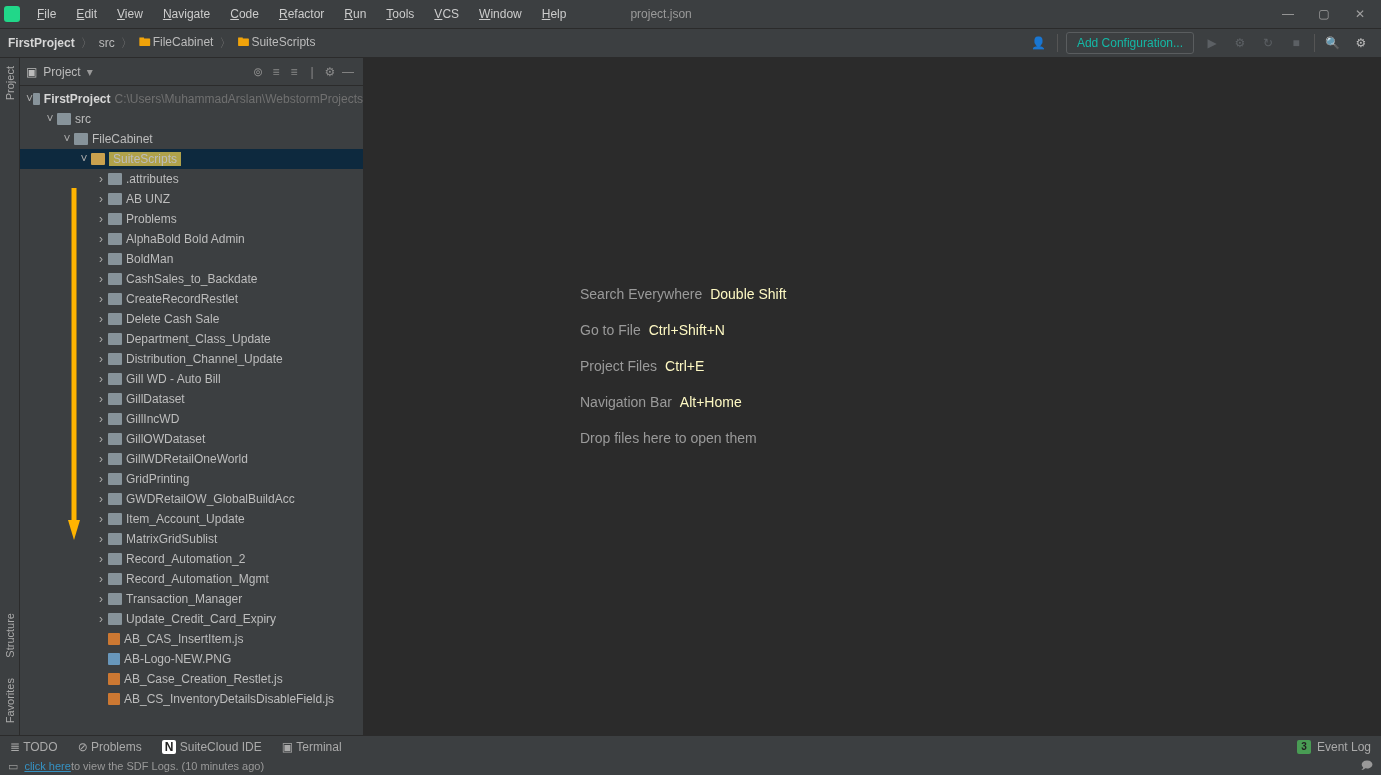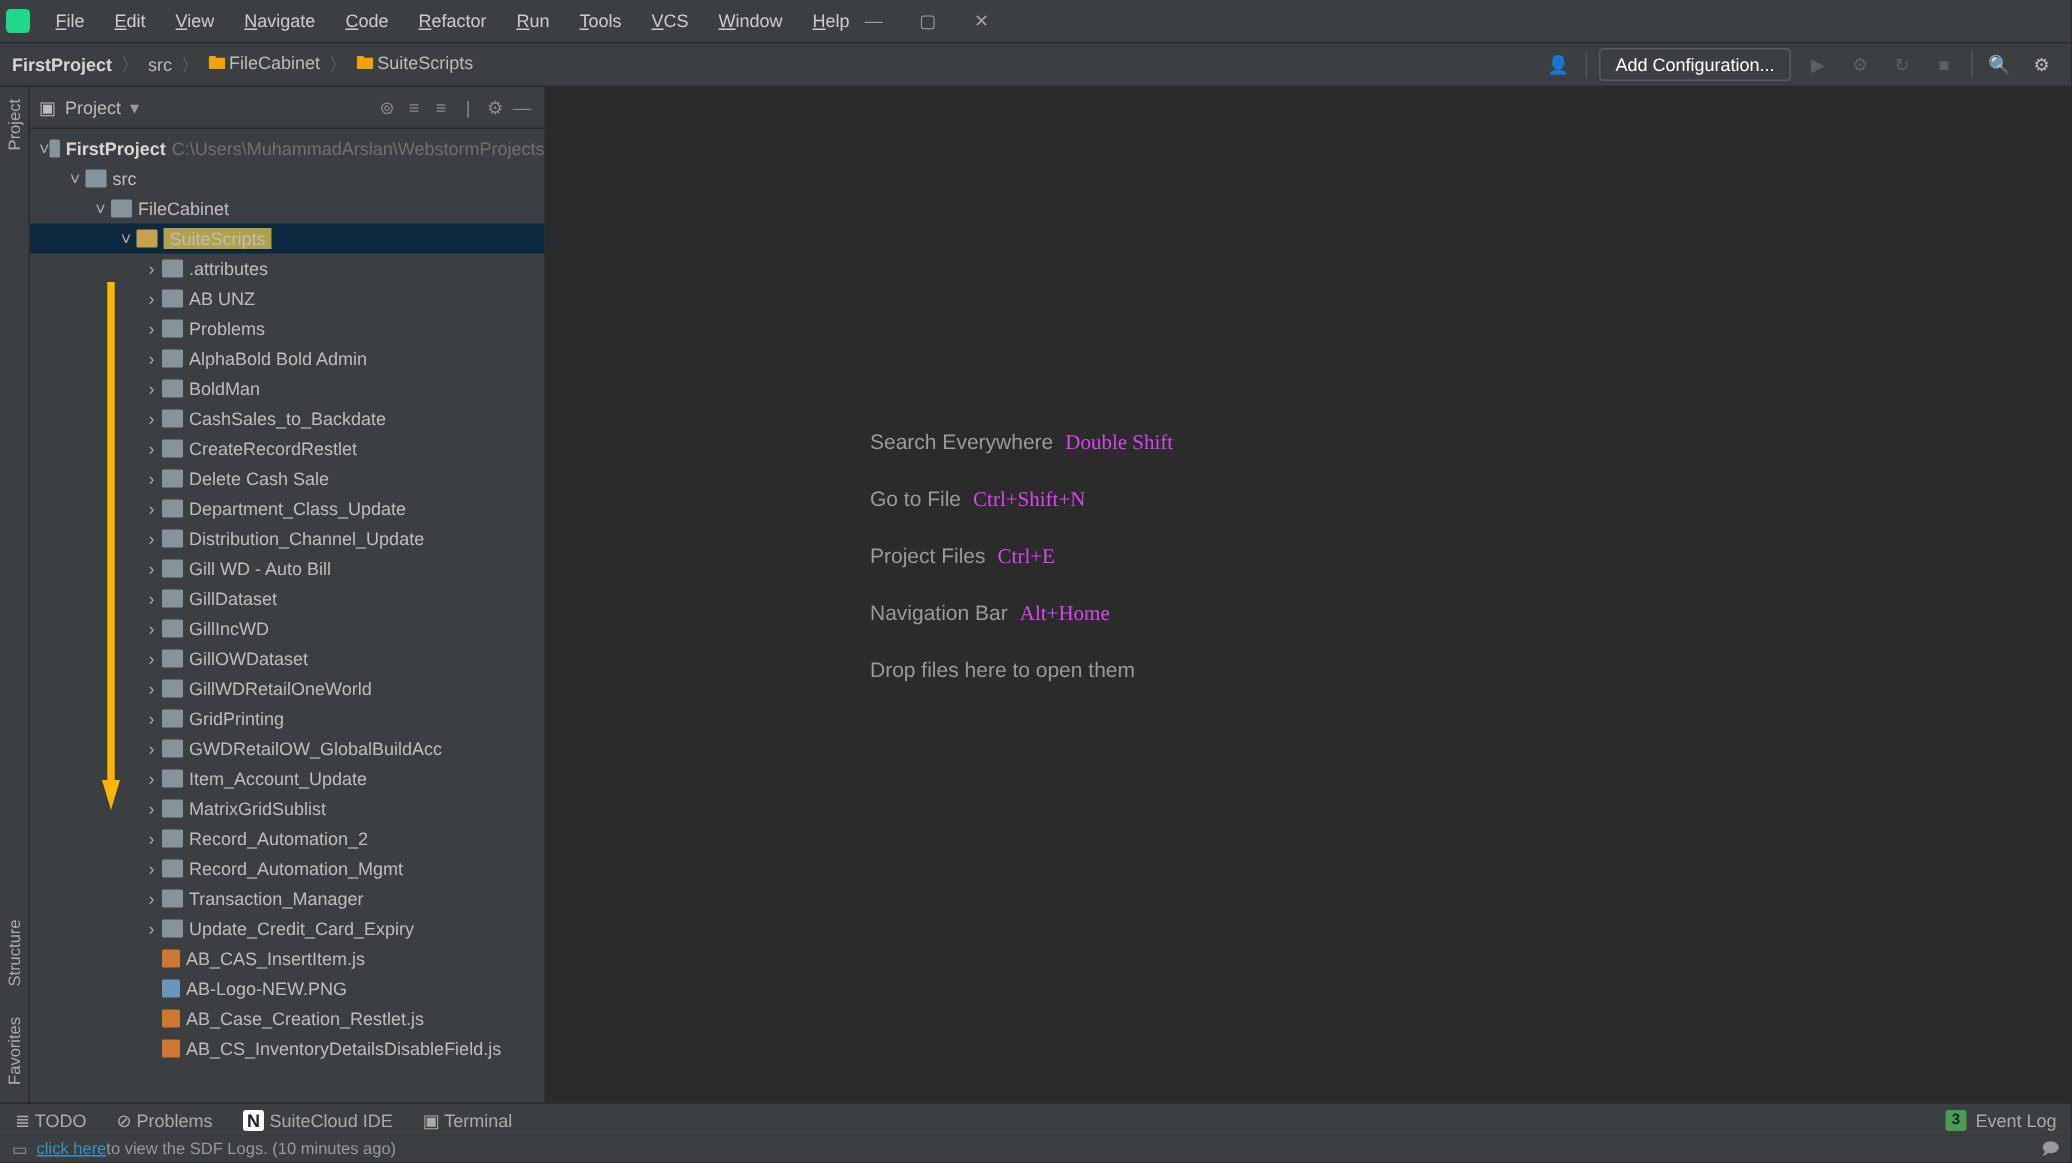--- a/index.html
+++ b/index.html
@@ -73,21 +73,21 @@
     align-items: center;
     gap: 8px;
     padding-right: 10px;
   }
   .nav-btn {
     height: 22px;
     padding: 0 10px;
     border: 1px solid #5a5d5f;
     border-radius: 3px;
     background: #3c3f41;
-    color: #ffffff;
+    color: #14b8a6;
     display: flex;
     align-items: center;
   }
   .icon-btn {
     width: 20px;
     height: 20px;
     display: flex;
     align-items: center;
     justify-content: center;
     color: #5c6064;
@@ -195,21 +195,21 @@
   }
   .welcome {
     position: absolute;
     top: 228px;
     left: 216px;
     color: #9a9a9a;
     font-size: 14px;
   }
   .welcome .row { margin-bottom: 20px; }
   .welcome .row:last-child { margin-top: 6px; }
-  .hotkey { color: #d946ef; margin-left: 8px; font-family: Liberation Serif, serif; }
+  .hotkey { color: #fef9c3; margin-left: 8px; }
 
   .bottom-tools {
     position: absolute;
     left: 0; right: 0; bottom: 18px;
     height: 22px;
     background: #3c3f41;
     border-top: 1px solid #2b2b2b;
     display: flex;
     align-items: center;
     padding: 0 10px;
@@ -260,20 +260,21 @@
       <span class="menu-item"><span class="ul">V</span>iew</span>
       <span class="menu-item"><span class="ul">N</span>avigate</span>
       <span class="menu-item"><span class="ul">C</span>ode</span>
       <span class="menu-item"><span class="ul">R</span>efactor</span>
       <span class="menu-item"><span class="ul">R</span>un</span>
       <span class="menu-item"><span class="ul">T</span>ools</span>
       <span class="menu-item"><span class="ul">V</span>CS</span>
       <span class="menu-item"><span class="ul">W</span>indow</span>
       <span class="menu-item"><span class="ul">H</span>elp</span>
     </div>
+  <div class="title-center">project.json</div>
   <div class="win-controls">
     <span class="win-btn">—</span>
     <span class="win-btn">▢</span>
     <span class="win-btn">✕</span>
   </div>
 </div>
 
 <div class="nav-row">
   <div class="breadcrumb">
     <span class="bold">FirstProject</span>

